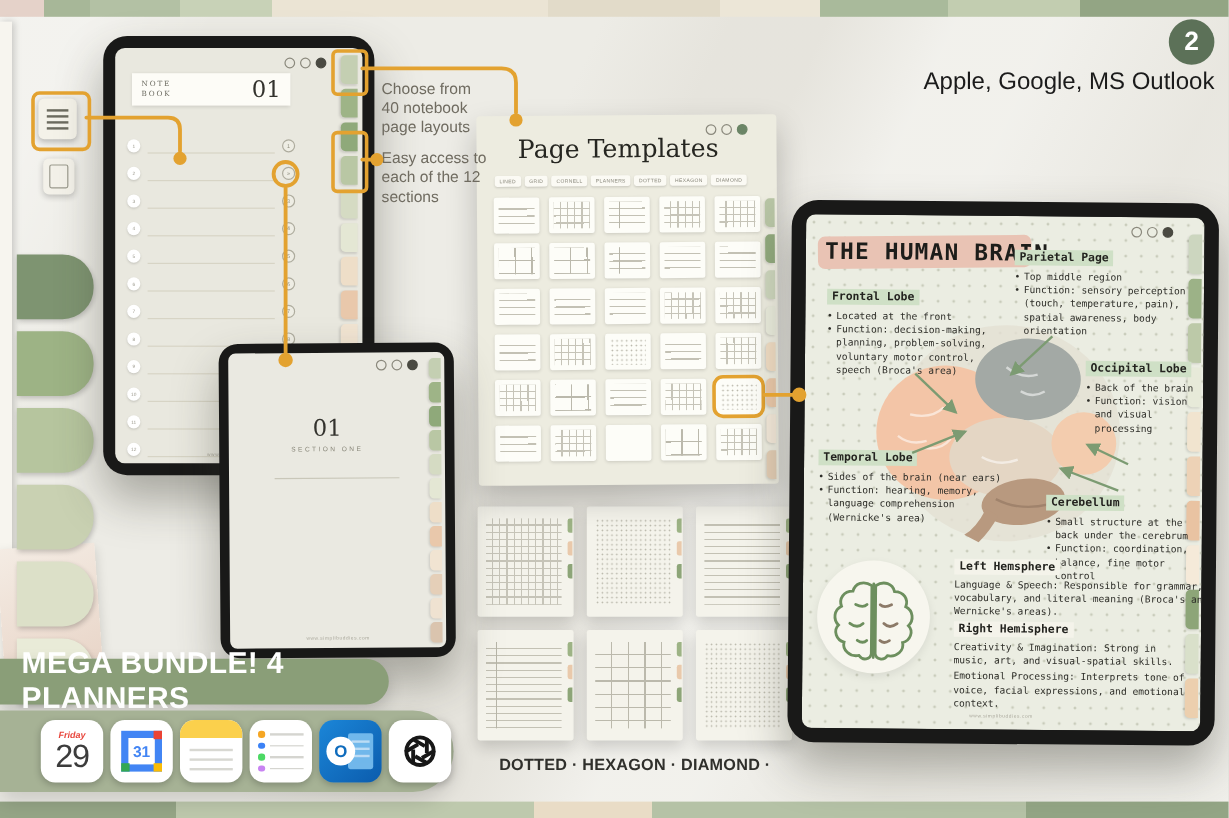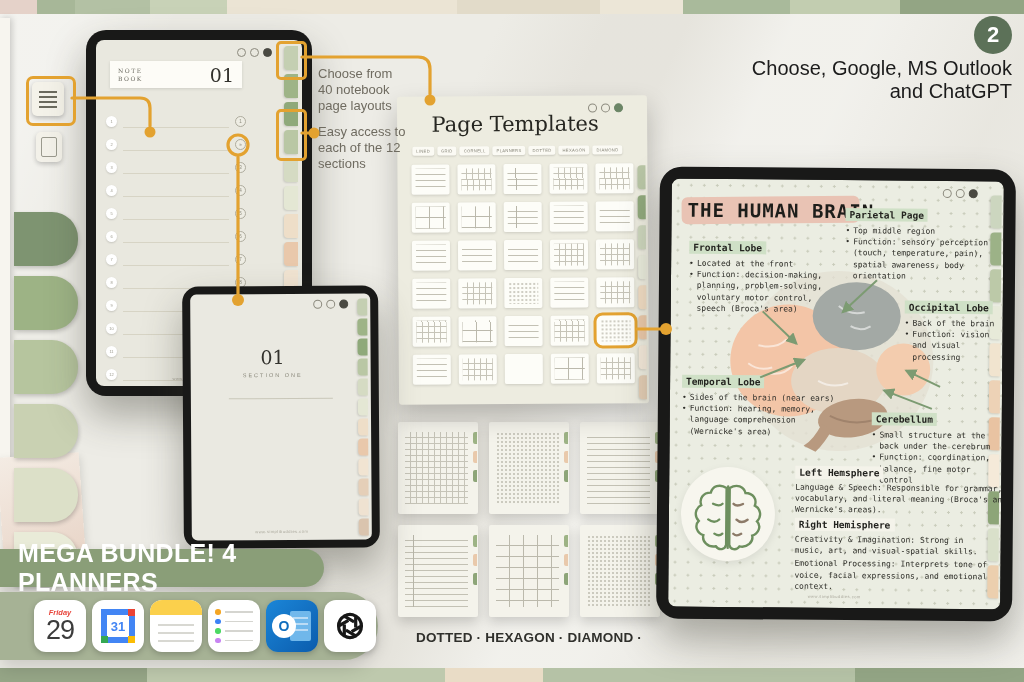--- a/index.html
+++ b/index.html
@@ -630,22 +630,21 @@
           <div style="background: rgb(236, 207, 174); width: 11px; height: 33px;"></div>
         </div>
       <div class="wm">www.simplibuddies.com</div>
     </div>
   </div>
 
   <div class="abs" id="header">
     <div id="title-row">
       <div id="badge">2</div>
     </div>
-    <div id="apps1">Choose, Google, MS Outlook</div>
-    <div id="apps2">and ChatGPT</div>
+    <div id="apps1">Apple, Google, MS Outlook</div>
   </div>
 
   <div class="callout" id="co1">Choose from
 40 notebook
 page layouts</div>
   <div class="callout" id="co2">Easy access to
 each of the 12
 sections</div>
 
   <div class="obox" id="ob1"></div>

